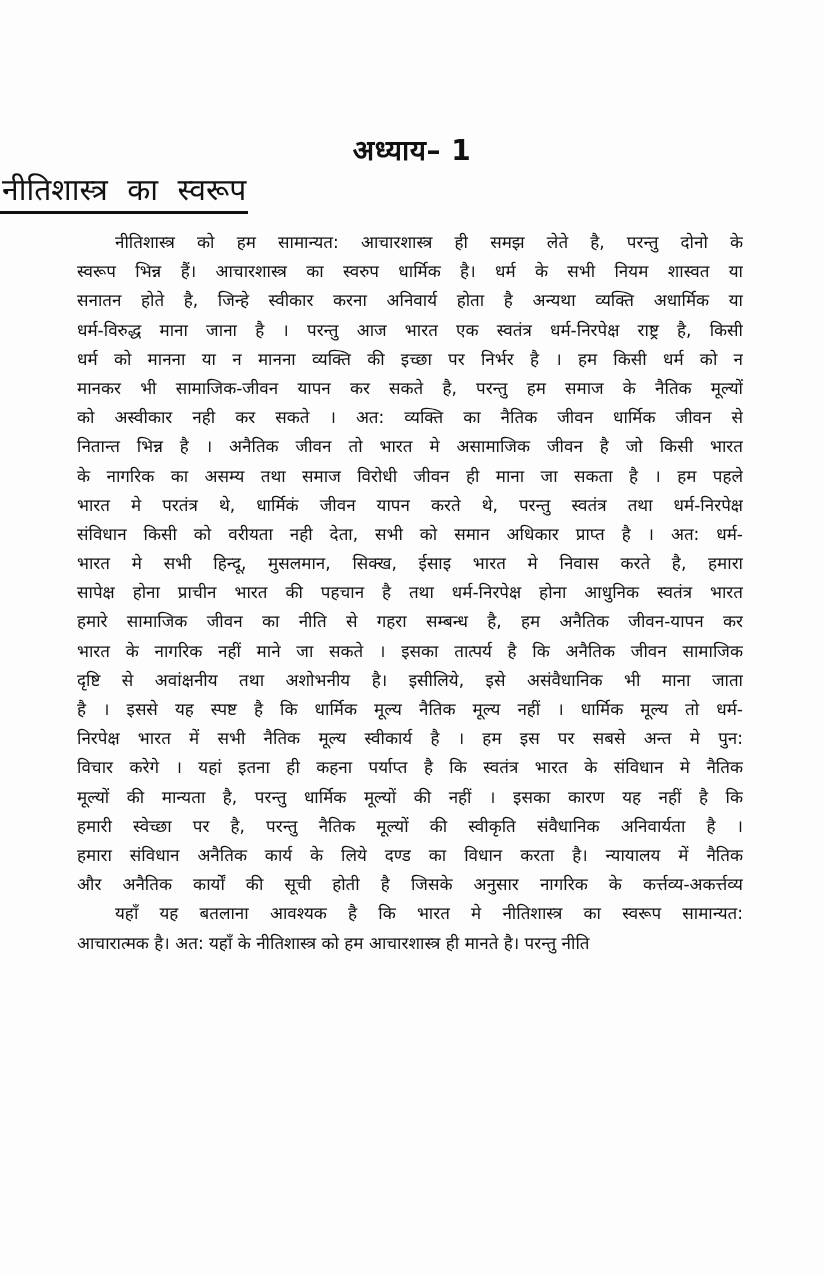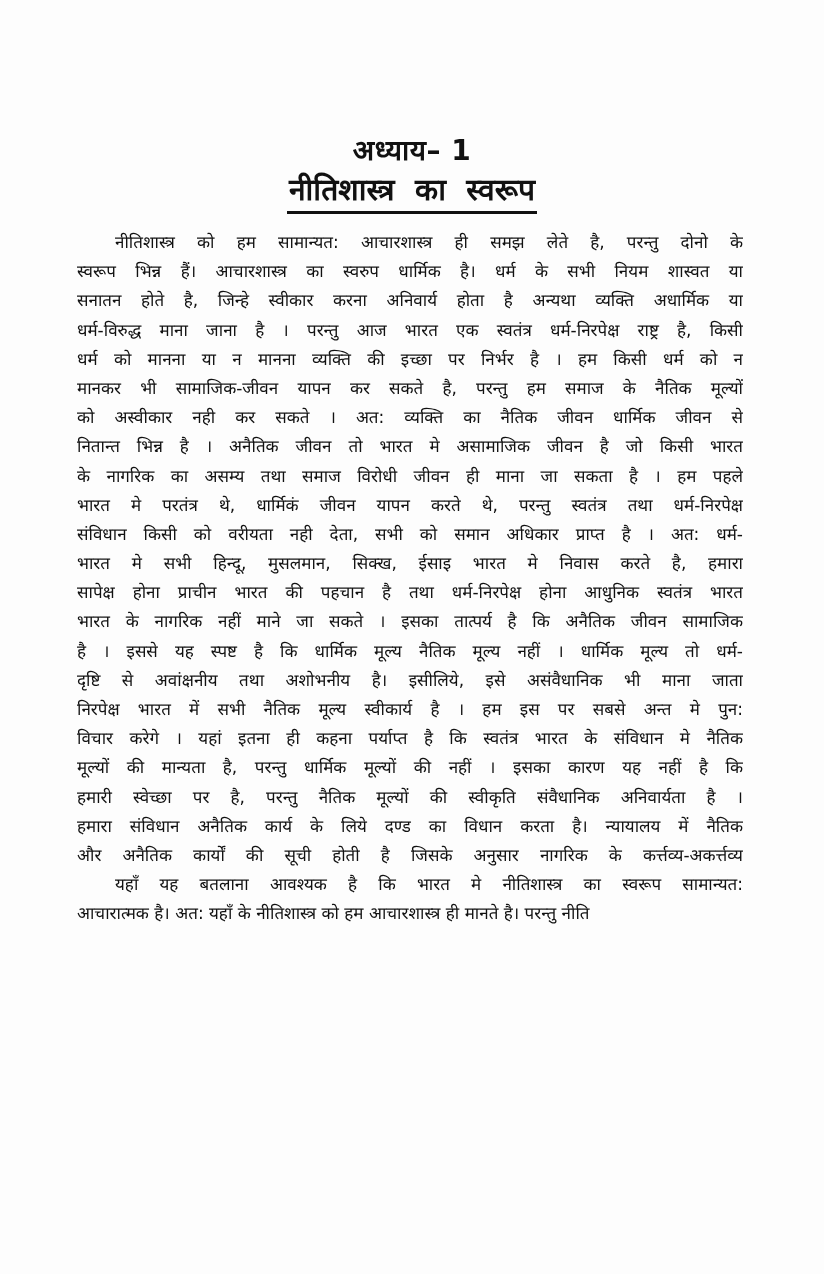--- a/index.html
+++ b/index.html
@@ -7,22 +7,22 @@
     width: 824px; height: 1274px; overflow: hidden; position: relative;
     font-family: "DejaVu Sans", "Liberation Sans", sans-serif;
     color: #111111;
   }
   .page { position: absolute; left: 0; top: 0; width: 824px; height: 1274px; background: #fdfdfd; }
   .chapter-num {
     position: absolute; top: 130px; left: 0; width: 824px; text-align: center;
     font-size: 28px; font-weight: bold; letter-spacing: 0.5px;
   }
   .chapter-title {
-    position: absolute; top: 168px; left: 0; width: 824px; text-align: center;
-    font-size: 30px; font-weight: bold;
+    position: absolute; top: 168px; left: 0; width: 824px; text-align: left;
+    font-size: 30px; font-weight: normal;
   }
   .chapter-title span {
     display: inline-block; border-bottom: 3px solid #111; padding: 0 2px 2px; word-spacing: 10px;
   }
   .body-text {
     position: absolute; top: 228px; left: 77px; width: 666px;
     font-size: 17px; line-height: 29.2px;
   }
   .line {
     display: block; height: 29.2px; white-space: nowrap;
@@ -47,23 +47,24 @@
         <span class="line">धर्म-विरुद्ध माना जाना है । परन्तु आज भारत एक स्वतंत्र धर्म-निरपेक्ष राष्ट्र है, किसी</span>
         <span class="line">धर्म को मानना या न मानना व्यक्ति की इच्छा पर निर्भर है । हम किसी धर्म को न</span>
         <span class="line">मानकर भी सामाजिक-जीवन यापन कर सकते है, परन्तु हम समाज के नैतिक मूल्यों</span>
         <span class="line">को अस्वीकार नही कर सकते । अत: व्यक्ति का नैतिक जीवन धार्मिक जीवन से</span>
         <span class="line">नितान्त भिन्न है । अनैतिक जीवन तो भारत मे असामाजिक जीवन है जो किसी भारत</span>
         <span class="line">के नागरिक का असम्य तथा समाज विरोधी जीवन ही माना जा सकता है । हम पहले</span>
         <span class="line">भारत मे परतंत्र थे, धार्मिकं जीवन यापन करते थे, परन्तु स्वतंत्र तथा धर्म-निरपेक्ष</span>
         <span class="line">संविधान किसी को वरीयता नही देता, सभी को समान अधिकार प्राप्त है । अत: धर्म-</span>
         <span class="line">भारत मे सभी हिन्दू, मुसलमान, सिक्ख, ईसाइ भारत मे निवास करते है, हमारा</span>
         <span class="line">सापेक्ष होना प्राचीन भारत की पहचान है तथा धर्म-निरपेक्ष होना आधुनिक स्वतंत्र भारत</span>
+        <span class="line">हमारे सामाजिक जीवन का नीति से गहरा सम्बन्ध है, हम अनैतिक जीवन-यापन कर</span>
         <span class="line">भारत के नागरिक नहीं माने जा सकते । इसका तात्पर्य है कि अनैतिक जीवन सामाजिक</span>
+        <span class="line">दृष्टि से अवांक्षनीय तथा अशोभनीय है। इसीलिये, इसे असंवैधानिक भी माना जाता</span>
         <span class="line">है । इससे यह स्पष्ट है कि धार्मिक मूल्य नैतिक मूल्य नहीं । धार्मिक मूल्य तो धर्म-</span>
-        <span class="line">दृष्टि से अवांक्षनीय तथा अशोभनीय है। इसीलिये, इसे असंवैधानिक भी माना जाता</span>
         <span class="line">निरपेक्ष भारत में सभी नैतिक मूल्य स्वीकार्य है । हम इस पर सबसे अन्त मे पुन:</span>
         <span class="line">विचार करेगे । यहां इतना ही कहना पर्याप्त है कि स्वतंत्र भारत के संविधान मे नैतिक</span>
         <span class="line">मूल्यों की मान्यता है, परन्तु धार्मिक मूल्यों की नहीं । इसका कारण यह नहीं है कि</span>
         <span class="line">हमारी स्वेच्छा पर है, परन्तु नैतिक मूल्यों की स्वीकृति संवैधानिक अनिवार्यता है ।</span>
         <span class="line">हमारा संविधान अनैतिक कार्य के लिये दण्ड का विधान करता है। न्यायालय में नैतिक</span>
         <span class="line">और अनैतिक कार्यों की सूची होती है जिसके अनुसार नागरिक के कर्त्तव्य-अकर्त्तव्य</span>
       </div>
       <div>
         <span class="line indent">यहाँ यह बतलाना आवश्यक है कि भारत मे नीतिशास्त्र का स्वरूप सामान्यत:</span>
         <span class="line last">आचारात्मक है। अत: यहाँ के नीतिशास्त्र को हम आचारशास्त्र ही मानते है। परन्तु नीति</span>

